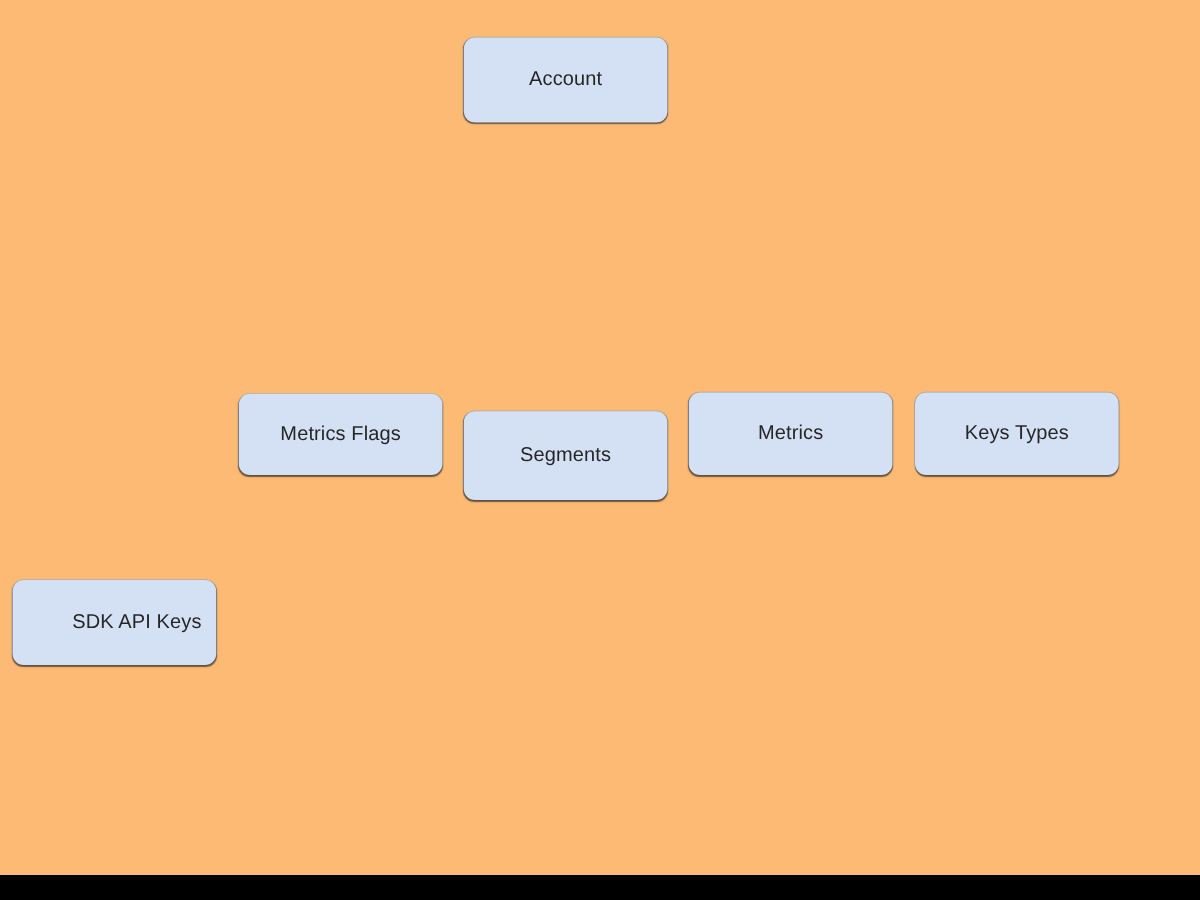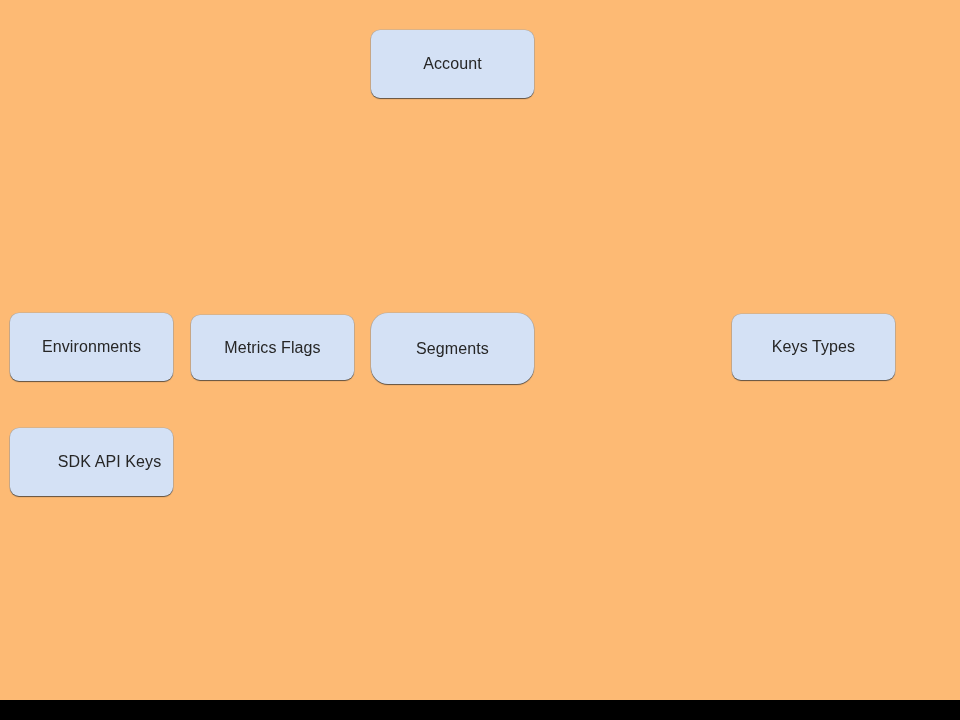--- a/index.html
+++ b/index.html
@@ -43,28 +43,28 @@
     white-space: nowrap;
   }
 </style>
 </head>
 <body>
 
 <div id="canvas">
     <div class="node" style="left: 371px; top: 30px; width: 163px; height: 68px; background: rgb(212, 225, 245); color: rgb(38, 38, 38);">
       <span class="node-label">Account</span>
     </div>
-    <div class="node" style="left: 10px; top: 313px; width: 163px; height: 68px; background: rgb(212, 225, 245); color: rgb(38, 38, 38);">
-      <span class="node-label">Environments</span>
-    </div>
     <div class="node" style="left: 191px; top: 315px; width: 163px; height: 65px; background: rgb(212, 225, 245); color: rgb(38, 38, 38);">
       <span class="node-label">Metrics Flags</span>
     </div>
-    <div class="node" style="left: 371px; top: 313px; width: 163px; height: 71px; background: rgb(212, 225, 245); color: rgb(38, 38, 38); border-radius: 17px;">
+    <div class="node" style="left: 371px; top: 329px; width: 163px; height: 71px; background: rgb(212, 225, 245); color: rgb(38, 38, 38);">
       <span class="node-label">Segments</span>
+    </div>
+    <div class="node" style="left: 551px; top: 314px; width: 163px; height: 66px; background: rgb(212, 225, 245); color: rgb(38, 38, 38);">
+      <span class="node-label">Metrics</span>
     </div>
     <div class="node" style="left: 732px; top: 314px; width: 163px; height: 66px; background: rgb(212, 225, 245); color: rgb(38, 38, 38);">
       <span class="node-label">Keys Types</span>
     </div>
-    <div class="node" style="left: 10px; top: 428px; width: 163px; height: 68px; background: rgb(212, 225, 245); color: rgb(38, 38, 38); padding-left: 36px;">
+    <div class="node" style="left: 10px; top: 464px; width: 163px; height: 68px; background: rgb(212, 225, 245); color: rgb(38, 38, 38); padding-left: 36px;">
       <span class="node-label">SDK API Keys</span>
     </div>
   </div>
 
 </body></html>

